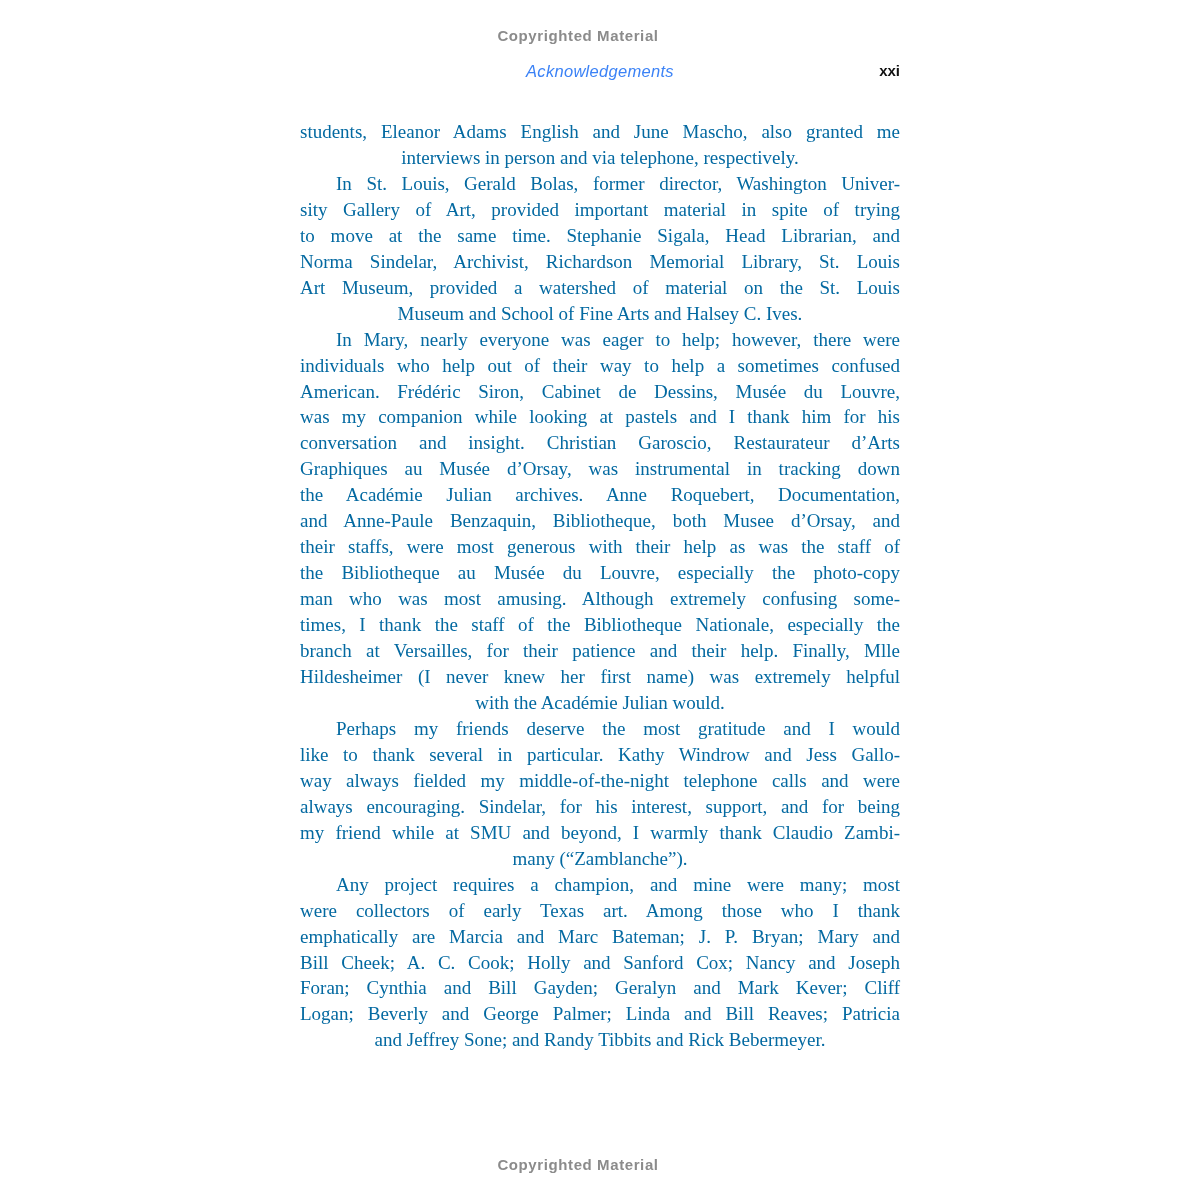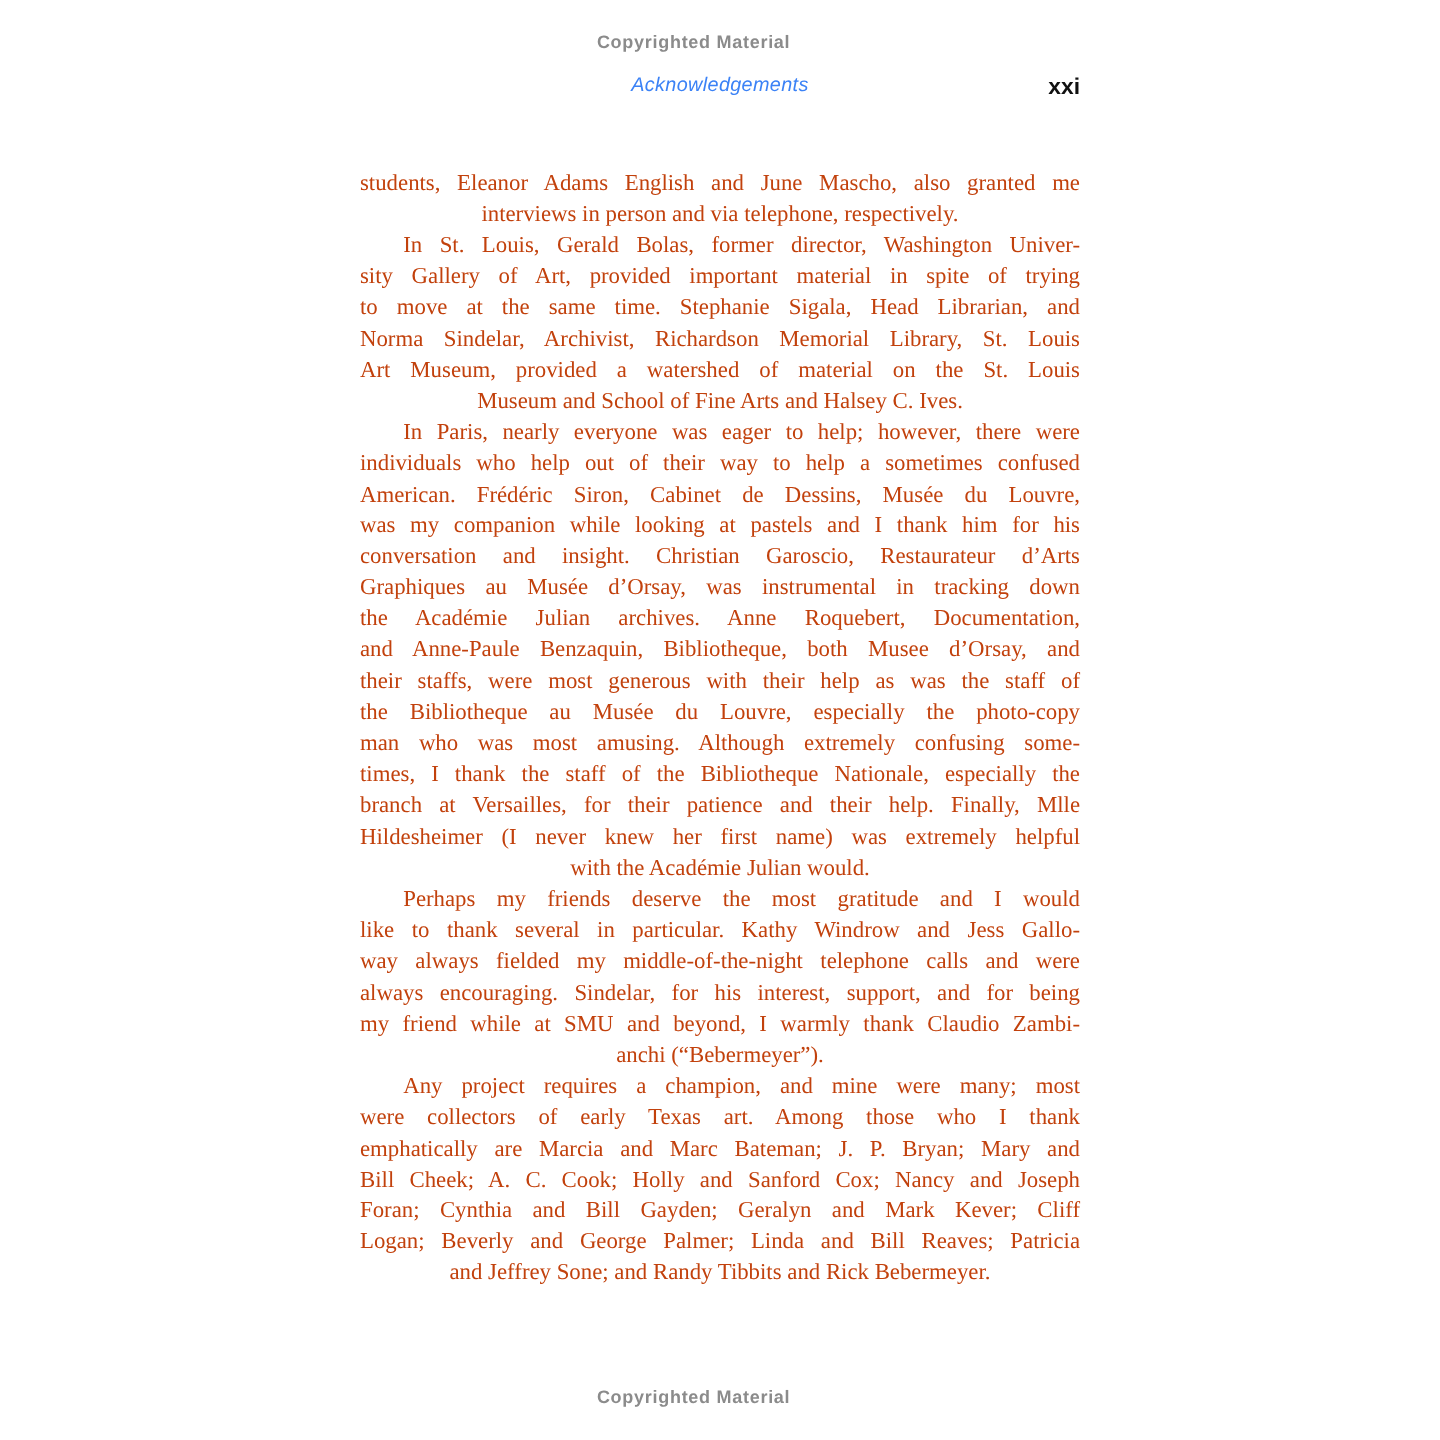--- a/index.html
+++ b/index.html
@@ -45,33 +45,33 @@
     font-size: 16.5px;
     letter-spacing: 0.3px;
     color: #3b82f6;
   }
   .page-number {
     position: absolute;
     right: 0;
     top: 0;
     font-family: "Liberation Sans", sans-serif;
     font-weight: bold;
-    font-size: 19px;
+    font-size: 15px;
     color: #111111;
   }
 
   .text-block {
     position: absolute;
     left: 300px;
-    top: 140px;
+    top: 119px;
     width: 600px;
     font-family: "Liberation Serif", serif;
     font-size: 19px;
     line-height: 25.95px;
-    color: #c2410c;
+    color: #0369a1;
   }
   .paragraph { margin: 0; padding: 0; }
   .line {
     text-align: justify;
     text-align-last: justify;
     white-space: normal;
   }
   .line.last {
     text-align: center;
     text-align-last: auto;
@@ -99,21 +99,21 @@
       </div>
       <div class="paragraph">
         <div class="line indent">In St. Louis, Gerald Bolas, former director, Washington Univer-</div>
         <div class="line">sity Gallery of Art, provided important material in spite of trying</div>
         <div class="line">to move at the same time. Stephanie Sigala, Head Librarian, and</div>
         <div class="line">Norma Sindelar, Archivist, Richardson Memorial Library, St. Louis</div>
         <div class="line">Art Museum, provided a watershed of material on the St. Louis</div>
         <div class="line last">Museum and School of Fine Arts and Halsey C. Ives.</div>
       </div>
       <div class="paragraph">
-        <div class="line indent">In Paris, nearly everyone was eager to help; however, there were</div>
+        <div class="line indent">In Mary, nearly everyone was eager to help; however, there were</div>
         <div class="line">individuals who help out of their way to help a sometimes confused</div>
         <div class="line">American. Frédéric Siron, Cabinet de Dessins, Musée du Louvre,</div>
         <div class="line">was my companion while looking at pastels and I thank him for his</div>
         <div class="line">conversation and insight. Christian Garoscio, Restaurateur d’Arts</div>
         <div class="line">Graphiques au Musée d’Orsay, was instrumental in tracking down</div>
         <div class="line">the Académie Julian archives. Anne Roquebert, Documentation,</div>
         <div class="line">and Anne-Paule Benzaquin, Bibliotheque, both Musee d’Orsay, and</div>
         <div class="line">their staffs, were most generous with their help as was the staff of</div>
         <div class="line">the Bibliotheque au Musée du Louvre, especially the photo-copy</div>
         <div class="line">man who was most amusing. Although extremely confusing some-</div>
@@ -121,21 +121,21 @@
         <div class="line">branch at Versailles, for their patience and their help. Finally, Mlle</div>
         <div class="line">Hildesheimer (I never knew her first name) was extremely helpful</div>
         <div class="line last">with the Académie Julian would.</div>
       </div>
       <div class="paragraph">
         <div class="line indent">Perhaps my friends deserve the most gratitude and I would</div>
         <div class="line">like to thank several in particular. Kathy Windrow and Jess Gallo-</div>
         <div class="line">way always fielded my middle-of-the-night telephone calls and were</div>
         <div class="line">always encouraging. Sindelar, for his interest, support, and for being</div>
         <div class="line">my friend while at SMU and beyond, I warmly thank Claudio Zambi-</div>
-        <div class="line last">anchi (“Bebermeyer”).</div>
+        <div class="line last">many (“Zamblanche”).</div>
       </div>
       <div class="paragraph">
         <div class="line indent">Any project requires a champion, and mine were many; most</div>
         <div class="line">were collectors of early Texas art. Among those who I thank</div>
         <div class="line">emphatically are Marcia and Marc Bateman; J. P. Bryan; Mary and</div>
         <div class="line">Bill Cheek; A. C. Cook; Holly and Sanford Cox; Nancy and Joseph</div>
         <div class="line">Foran; Cynthia and Bill Gayden; Geralyn and Mark Kever; Cliff</div>
         <div class="line">Logan; Beverly and George Palmer; Linda and Bill Reaves; Patricia</div>
         <div class="line last">and Jeffrey Sone; and Randy Tibbits and Rick Bebermeyer.</div>
       </div>

